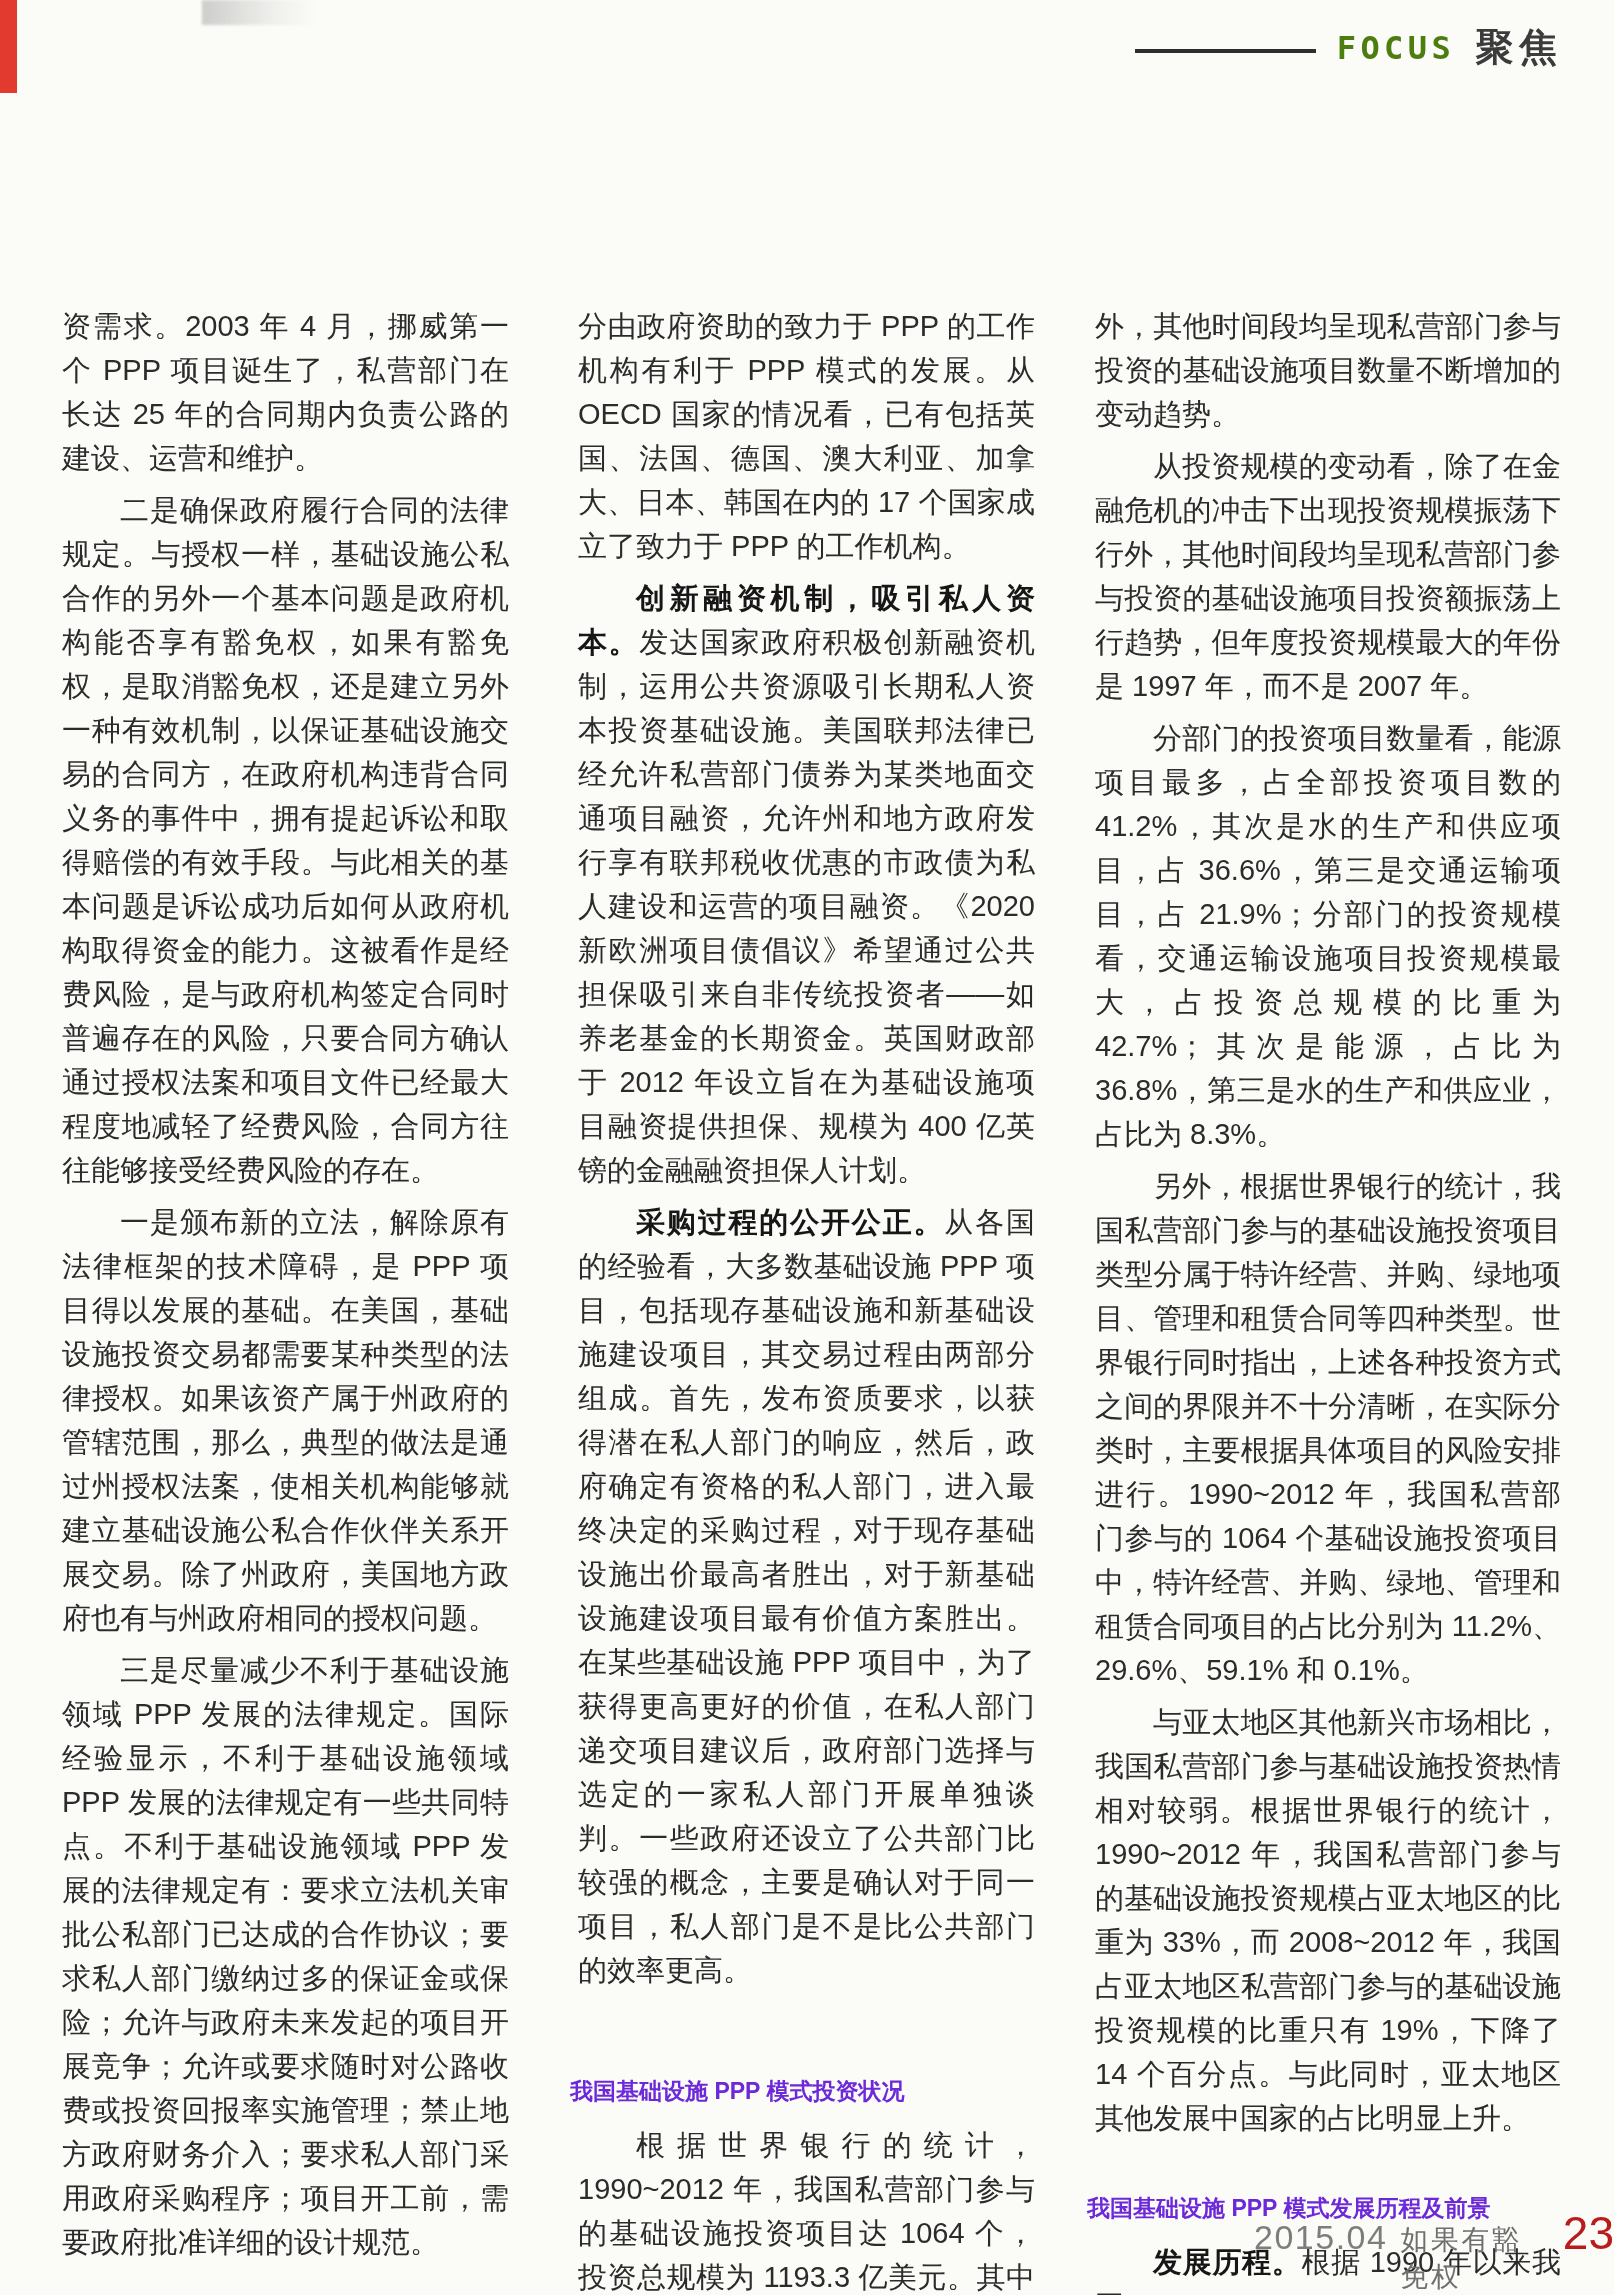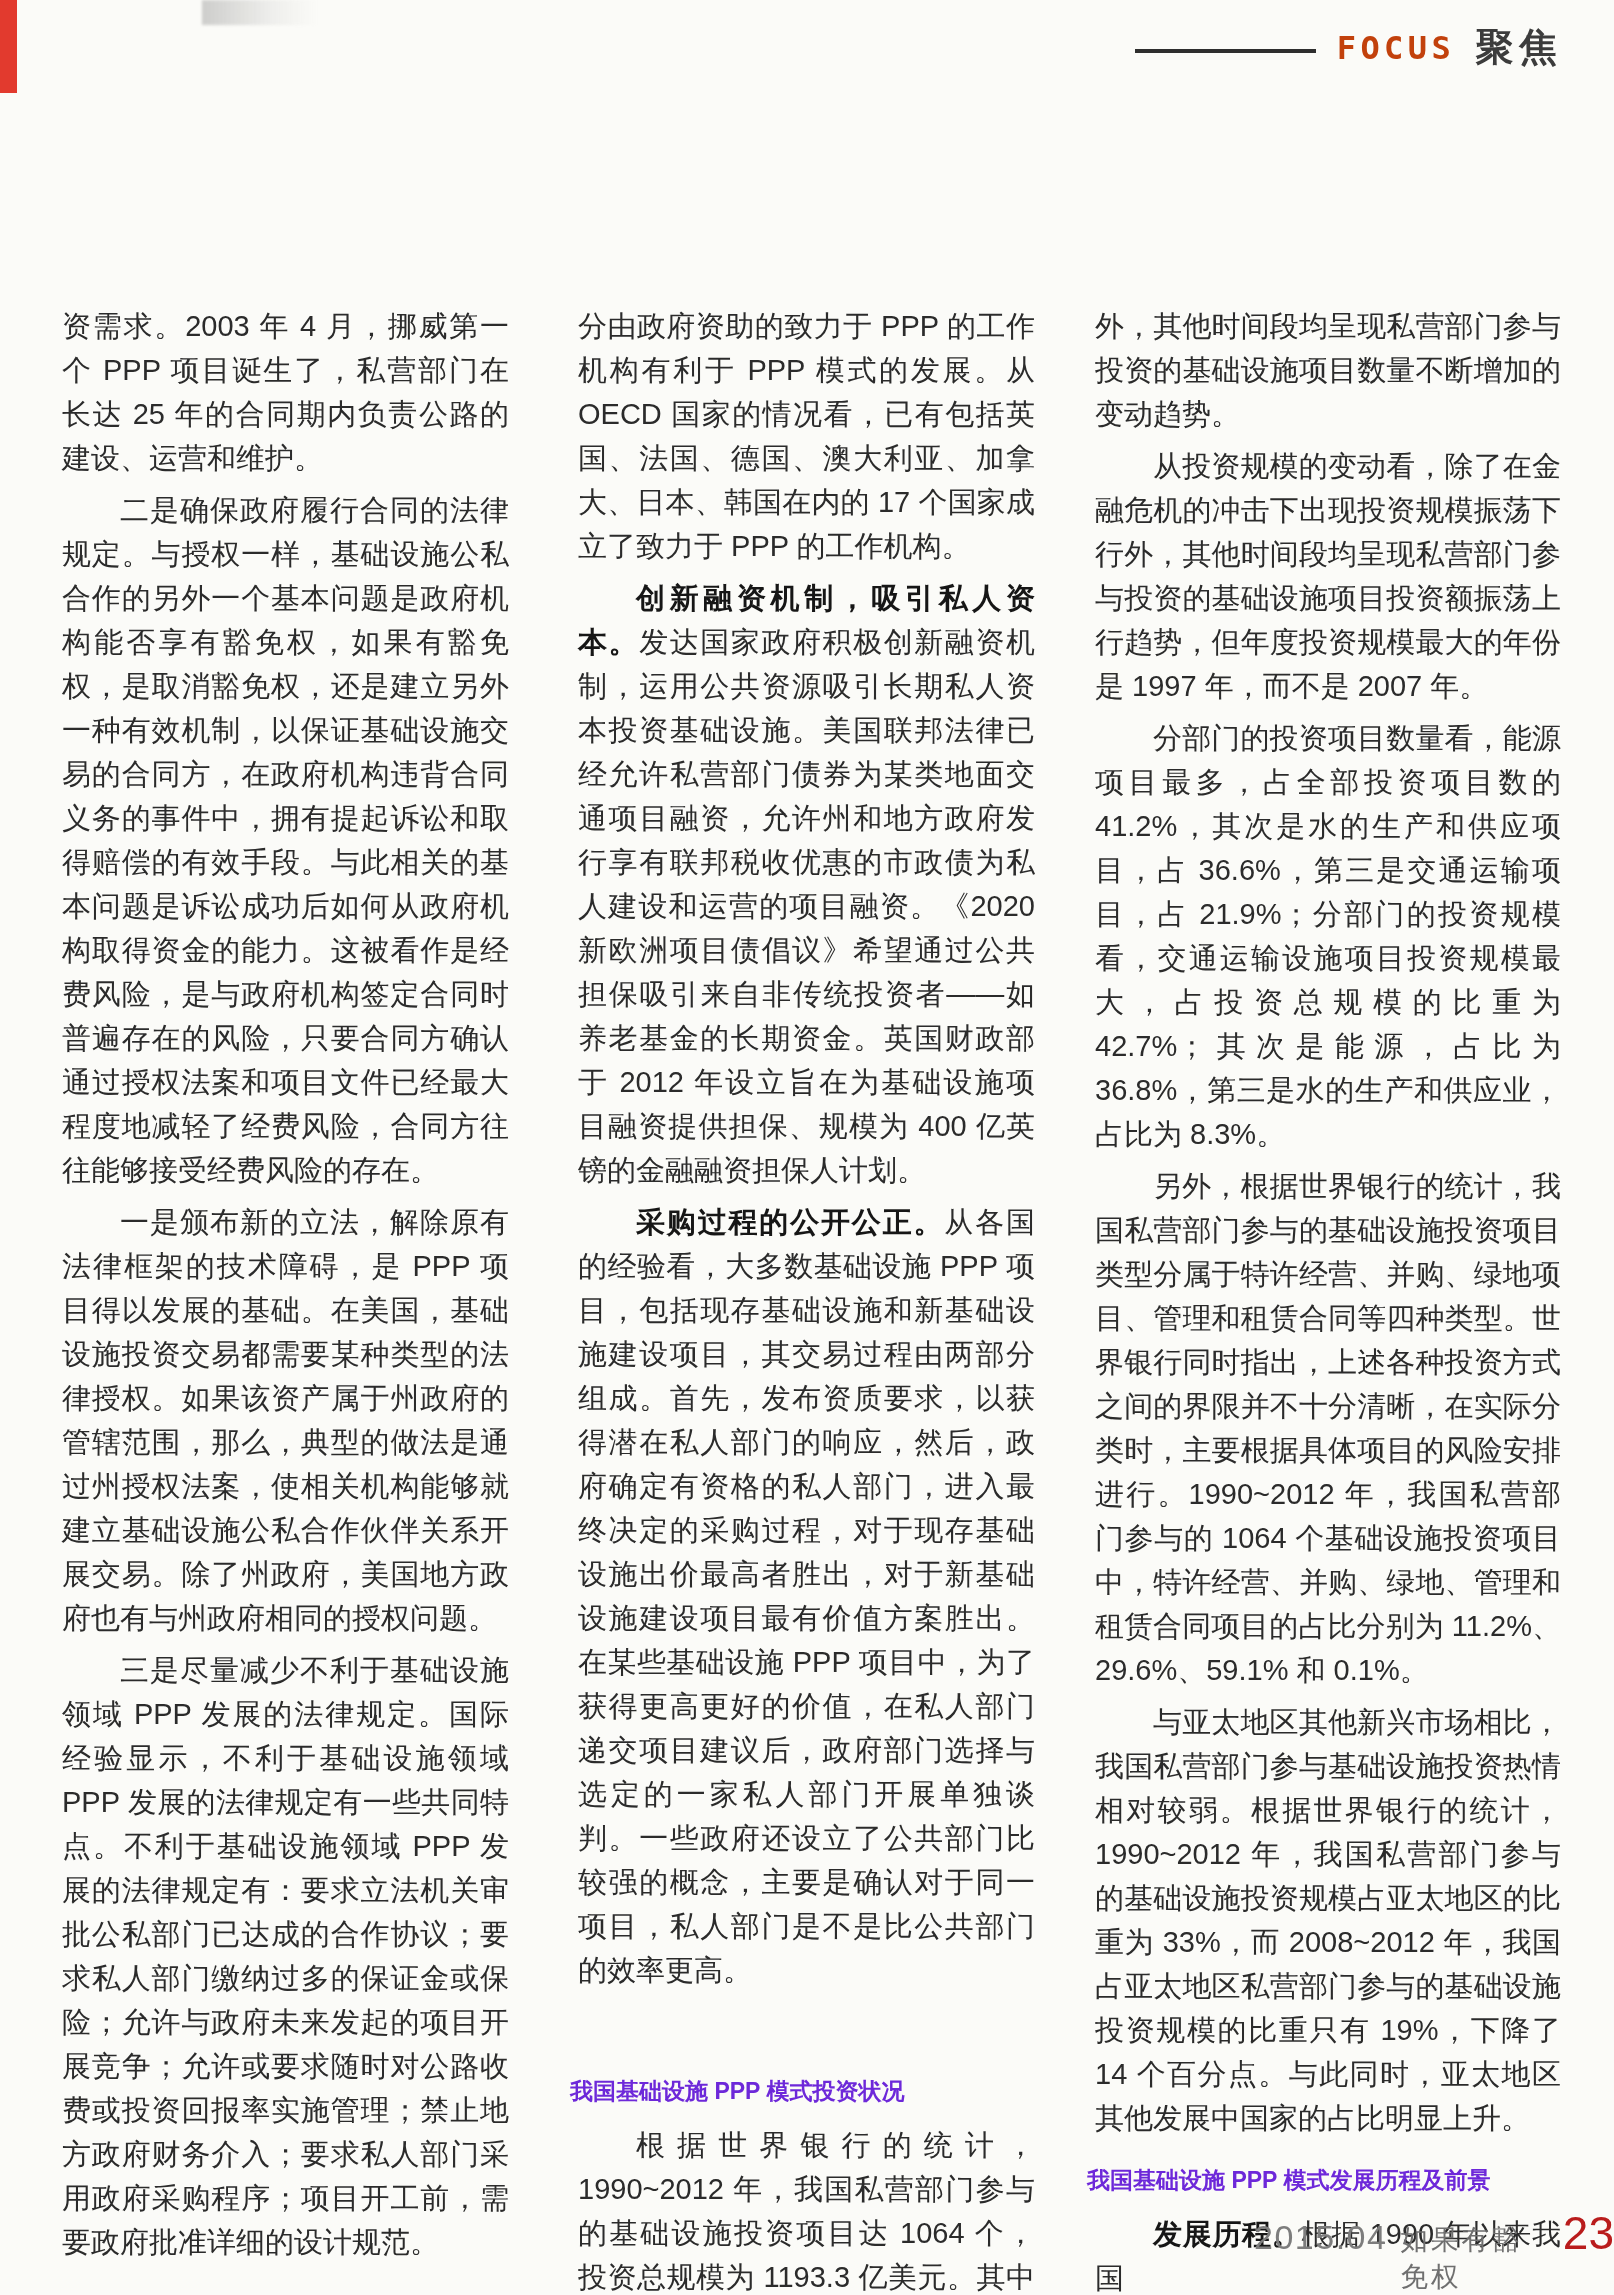--- a/index.html
+++ b/index.html
@@ -40,21 +40,21 @@
   .header-rule {
     width: 181px; height: 4.4px;
     background: #2e2e2e;
     margin-top: 7.3px;
   }
   .focus-en {
     font-family: "DejaVu Sans Mono", monospace;
     font-size: 32px;
     font-weight: bold;
     letter-spacing: 4.4px;
-    color: #c2410c;
+    color: #4d7c0f;
   }
   .focus-cn {
     font-size: 38px;
     font-weight: bold;
     color: #3c3c3c;
     letter-spacing: 5.8px;
   }
   
   .columns { position: absolute; top: 0; left: 0; }
   .col {
@@ -71,21 +71,21 @@
   .para.indent { text-indent: 2em; }
   .para strong { font-weight: bold; color: #161616; }
   .section-heading {
     font-weight: bold;
     color: #6d28d9;
     font-size: 23px;
     line-height: 45px;
     margin: 77px 0 8.7px 0;
     text-align: left;
   }
-  .col3 .section-heading { margin-top: 18px; }
+  .col3 .section-heading { margin-top: 46px; }
   
   .footer {
     position: absolute;
     left: 1254px; top: 2206px;
     display: flex;
     align-items: baseline;
     gap: 13px;
   }
   .footer-issue {
     font-size: 34px;

